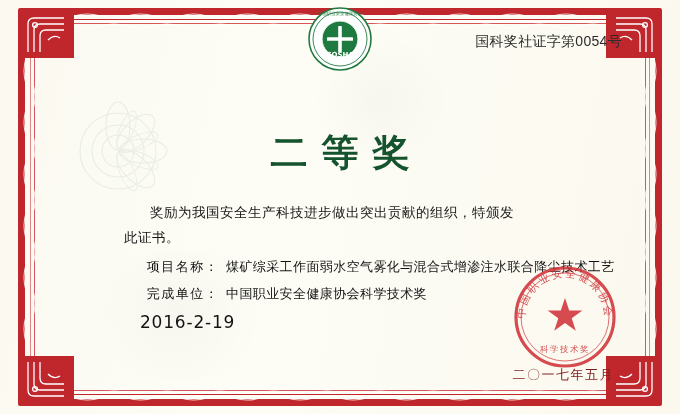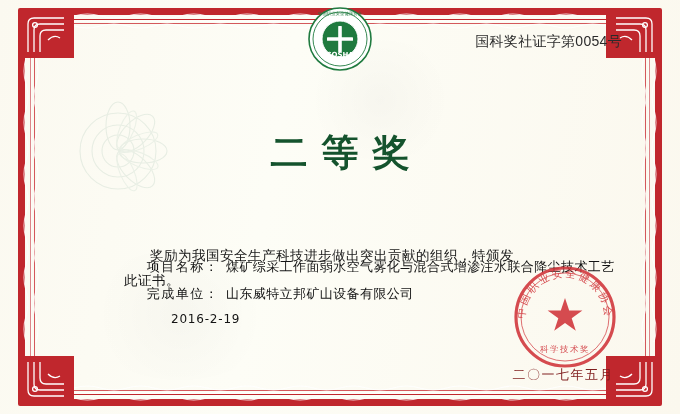--- a/index.html
+++ b/index.html
@@ -147,21 +147,21 @@
     right: 70px;
     top: 200px;
   }
   .body-line {
     font-family: "DejaVu Serif", serif;
     font-size: 13.5px;
     color: #171717;
     line-height: 25px;
     letter-spacing: 0.5px;
   }
-  .body-line.indent { text-indent: 26px; margin-top: 43px; }
+  .body-line.indent { text-indent: 26px; }
 
   
   .fields {
     position: absolute;
     left: 140px;
     top: 258px;
     right: 60px;
   }
   .field-row {
     display: flex;
@@ -177,23 +177,22 @@
     letter-spacing: 1.5px;
     white-space: nowrap;
     text-align: center;
   }
   .field-value {
     letter-spacing: 0.4px;
     white-space: nowrap;
   }
   .field-value.mono {
     font-family: "DejaVu Sans", sans-serif;
-    font-size: 12px;
+    font-size: 17px;
     letter-spacing: 0.8px;
-    margin-left: 31px;
   }
 
   
   .seal {
     position: absolute;
     right: 62px;
     bottom: 44px;
     width: 106px;
     height: 106px;
     opacity: 0.86;
@@ -366,21 +365,21 @@
     <div class="body-line">此证书。</div>
   </div>
 
   <div class="fields">
     <div class="field-row">
       <div class="field-label">项目名称：</div>
       <div class="field-value">煤矿综采工作面弱水空气雾化与混合式增渗注水联合降尘技术工艺</div>
     </div>
     <div class="field-row">
       <div class="field-label">完成单位：</div>
-      <div class="field-value">山东威特立邦矿山设备有限公司</div>
+      <div class="field-value">中国职业安全健康协会科学技术奖</div>
     </div>
     <div class="field-row">
       <div class="field-value mono">2016-2-19</div>
     </div>
   </div>
 
   <div class="seal">
     <svg width="106" height="106" viewBox="0 0 106 106" aria-hidden="true">
       <circle cx="53" cy="53" r="49" fill="none" stroke="#cf2f35" stroke-width="3.2"></circle>
       <circle cx="53" cy="53" r="44" fill="none" stroke="#cf2f35" stroke-width="0.8"></circle>

